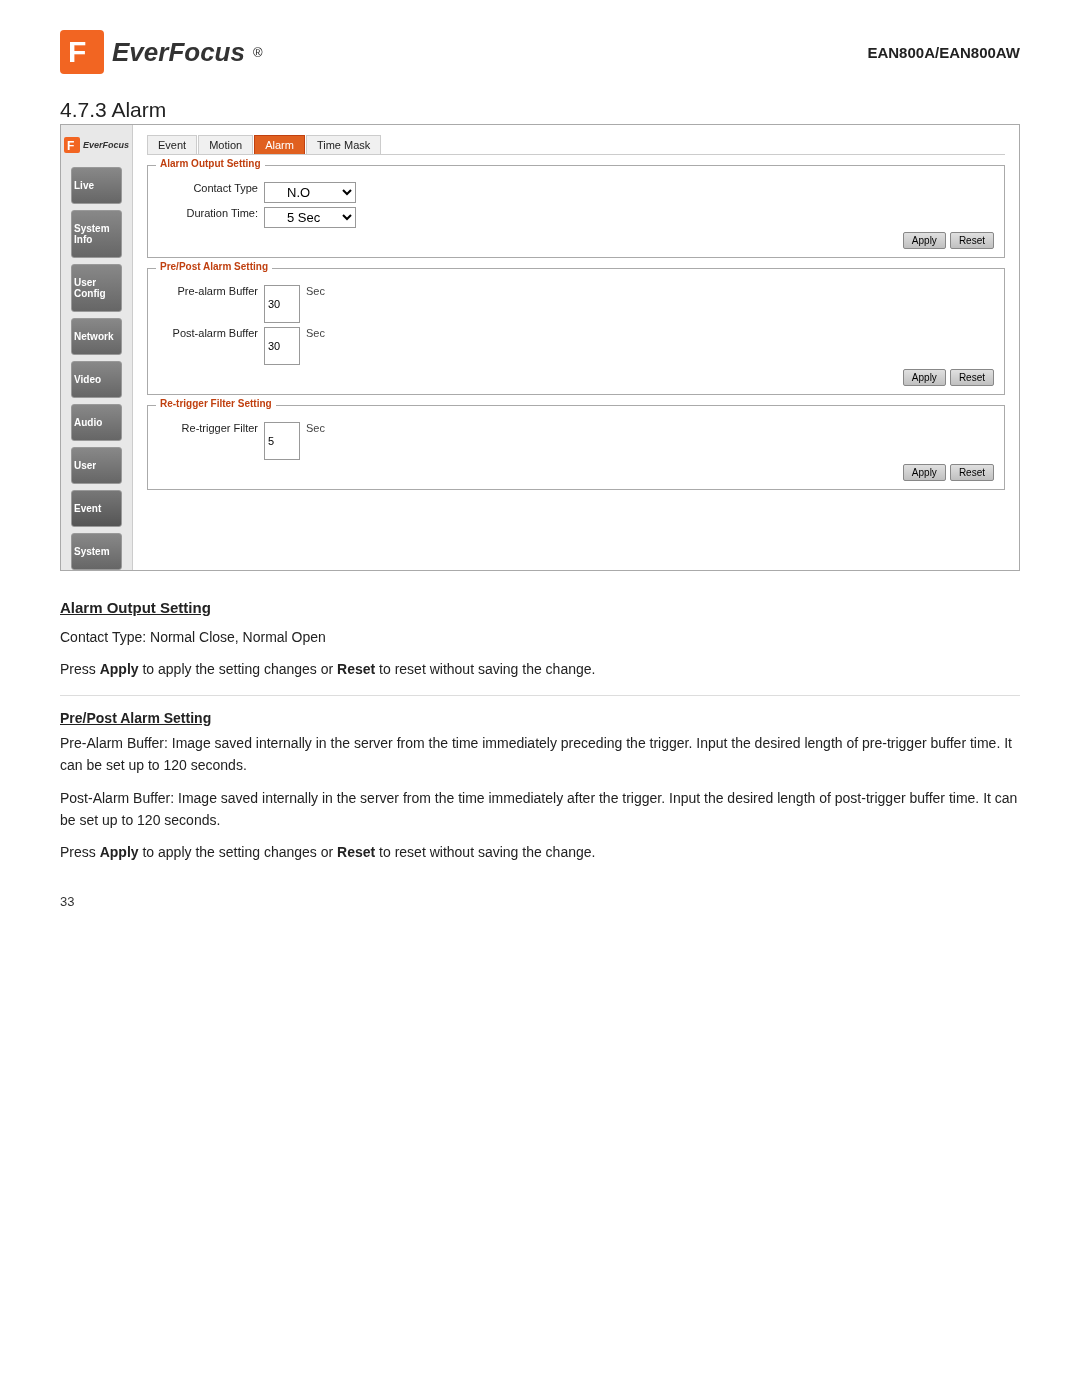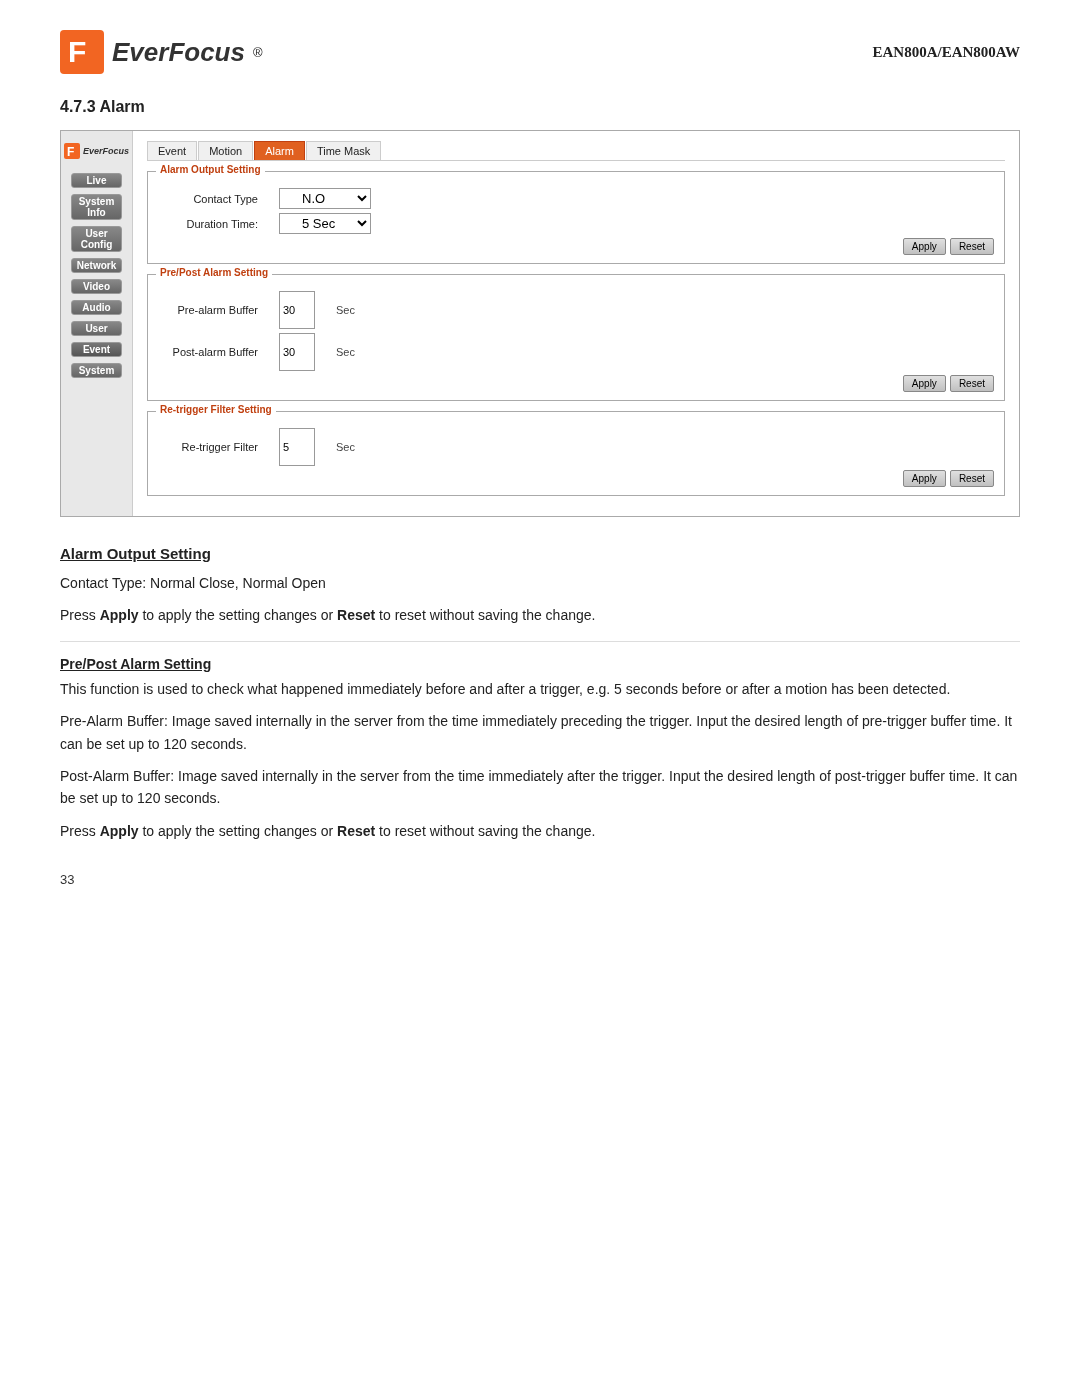--- a/index.html
+++ b/index.html
@@ -24,26 +24,25 @@
       gap: 8px;
     }
     .logo-icon {
       width: 44px;
       height: 44px;
     }
     .model-text {
       font-size: 15px;
       font-weight: bold;
       color: #222;
-      font-family: Liberation Serif, serif;
     }
     .section-title {
-      font-size: 16px;
-      font-weight: bold;
-      margin-bottom: 14px;
+      font-size: 21px;
+      font-weight: normal;
+      margin-bottom: 2px;
     }
     
     .ui-box {
       border: 1px solid #aaa;
       background: #fff;
       margin-bottom: 28px;
       display: flex;
       min-height: 340px;
     }
     .sidebar {
@@ -57,24 +56,23 @@
       border-right: 1px solid #ccc;
     }
     .sidebar-logo {
       display: flex;
       align-items: center;
       gap: 3px;
       margin-bottom: 8px;
     }
     .nav-btn {
       width: 51px;
-      padding: 1px 2px;
+      padding: 12px 2px;
       font-size: 10px;
       font-weight: bold;
-      text-align: center;
       border: 1px solid #999;
       border-radius: 3px;
       cursor: pointer;
       color: #fff;
       background: linear-gradient(to bottom, #888, #666);
     }
     .nav-btn.active {
       background: linear-gradient(to bottom, #777, #555);
     }
     .main-content {
@@ -113,22 +111,21 @@
       top: -8px;
       left: 8px;
       background: #fff;
       padding: 0 4px;
       font-size: 10px;
       font-weight: bold;
       color: #c04010;
     }
     .form-row {
       display: flex;
-      align-items: center;
-      gap: 21px;
+      gap: 6px;
       margin-bottom: 4px;
       font-size: 11px;
     }
     .form-label {
       width: 100px;
       text-align: right;
       font-size: 11px;
     }
     .form-select {
       font-size: 13px;
@@ -309,21 +306,20 @@
 
 
   <div class="doc-para">
     <span>Press </span><span class="bold-inline">Apply</span><span> to apply the setting changes or </span><span class="bold-inline">Reset</span><span> to reset without saving the change.</span>
   </div>
 
   <hr class="divider">
 
   <div class="doc-subheading">Pre/Post Alarm Setting</div>
 
-  <div class="doc-para">This function is used to check what happened immediately before and after a trigger, e.g. 5 seconds before or after a motion has been detected.</div>
 
   <div class="doc-para">Pre-Alarm Buffer: Image saved internally in the server from the time immediately preceding the trigger. Input the desired length of pre-trigger buffer time. It can be set up to 120 seconds.</div>
 
   <div class="doc-para">Post-Alarm Buffer: Image saved internally in the server from the time immediately after the trigger. Input the desired length of post-trigger buffer time. It can be set up to 120 seconds.</div>
 
   <div class="doc-para">
     <span>Press </span><span class="bold-inline">Apply</span><span> to apply the setting changes or </span><span class="bold-inline">Reset</span><span> to reset without saving the change.</span>
   </div>
 
 </div>

